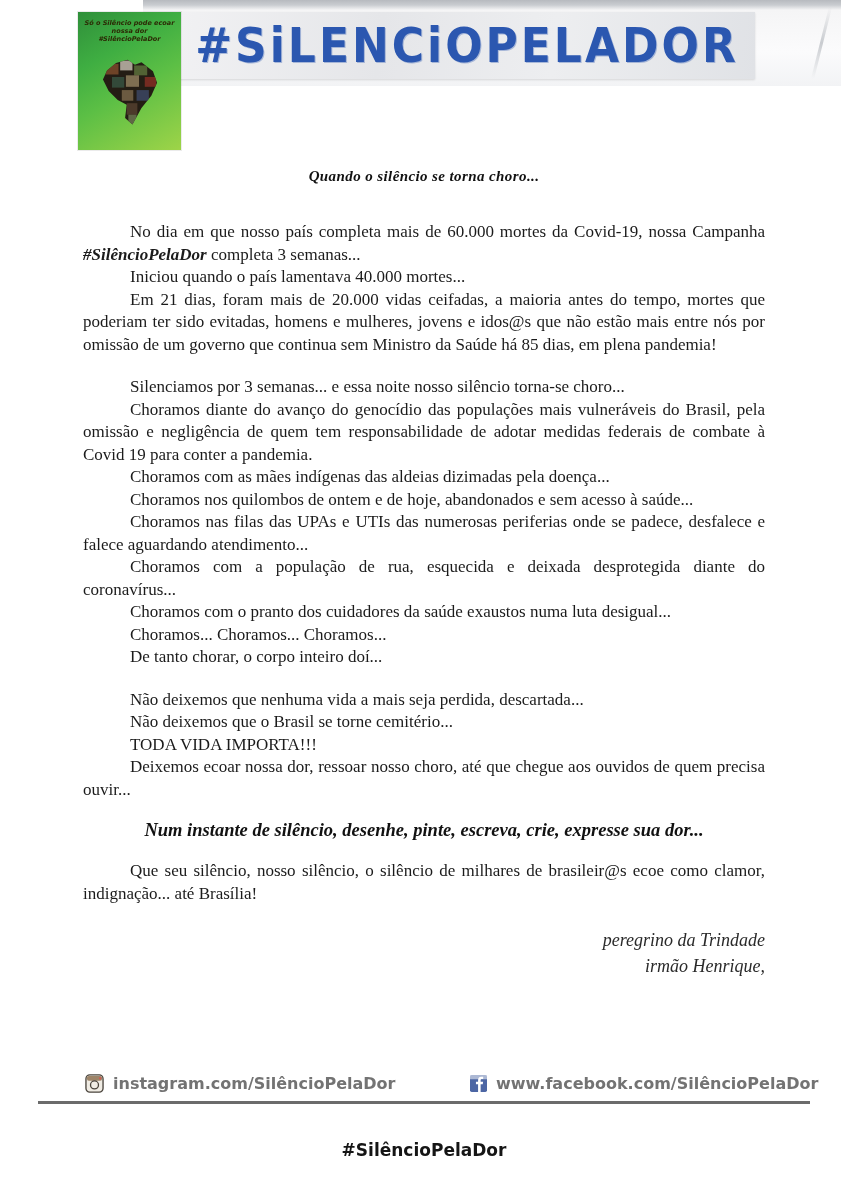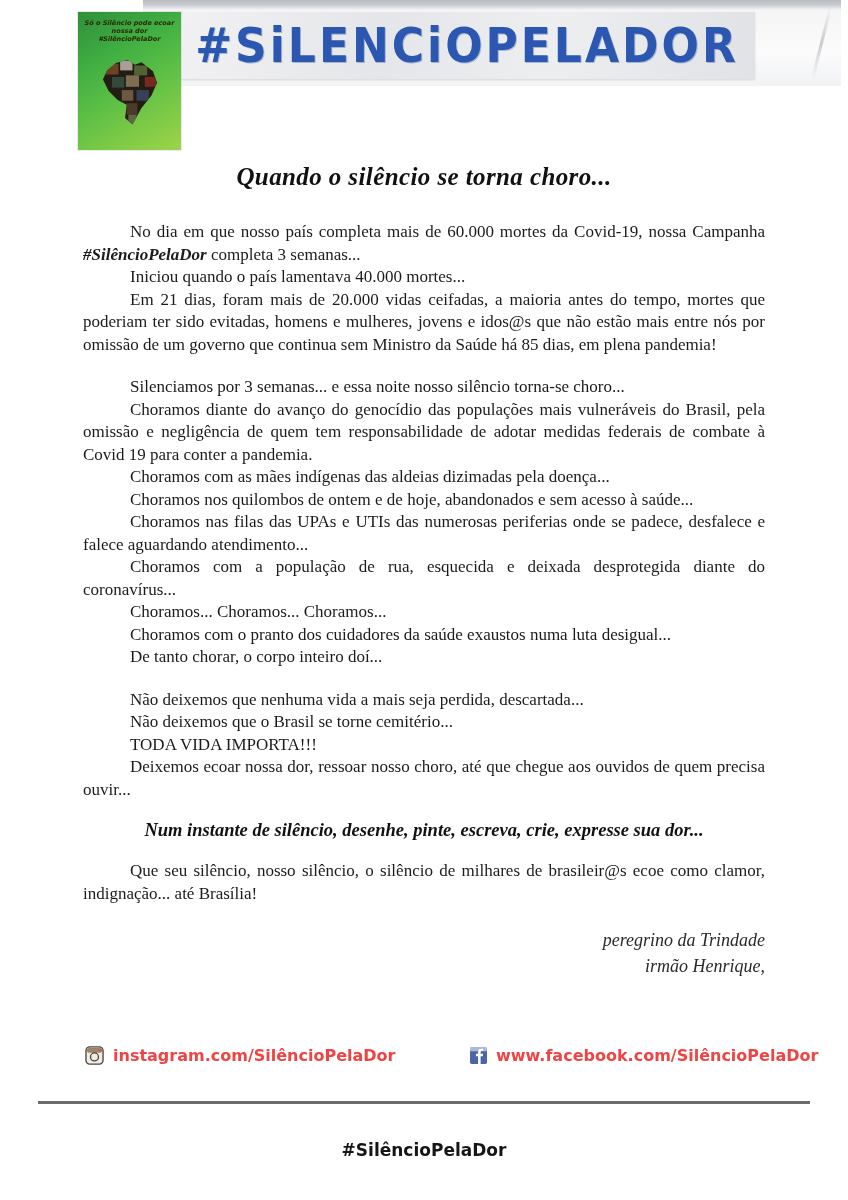--- a/index.html
+++ b/index.html
@@ -41,21 +41,21 @@
   }
   .poster-line {
     font-family:"DejaVu Sans", sans-serif; font-style:italic; font-weight:bold;
     font-size:6.5px; line-height:8px; color:#2c2a05;
   }
   .poster-map { display:block; margin:6px auto 0; }
 
   
   .doc-title {
     margin-top:14px; text-align:center;
-    font-size:25px; line-height:25px; font-weight:bold; font-style:italic;
+    font-size:15px; line-height:25px; font-weight:bold; font-style:italic;
     letter-spacing:.4px; color:#111;
   }
 
   
   .content { padding:32px 83px 0 83px; }
   .para {
     font-size:17px; line-height:22.5px; text-align:justify;
     text-indent:47px; color:#1b1b1b;
   }
   .gap { margin-top:20px; }
@@ -71,23 +71,23 @@
     margin-top:22px; padding-right:0; text-align:right;
     font-style:italic; font-size:18px; line-height:26px; color:#2a2a2a;
   }
 
   
   .footer-rule {
     position:absolute; left:38px; top:1101px; width:772px; height:3px;
     background:#6b6b6b;
   }
   .footer-row {
-    position:absolute; left:0; top:1046px; width:729px; height:26px;
+    position:absolute; left:0; top:1074px; width:729px; height:26px;
     font-family:"DejaVu Sans", sans-serif; font-weight:bold; font-size:16px;
-    color:#ef4444;
+    color:#737373;
   }
   .social { position:absolute; display:flex; align-items:center; gap:9px; white-space:nowrap; }
   .social.ig { left:85px; }
   .social.fb { left:470px; }
   .footer-hashtag {
     position:absolute; left:0; top:1140px; width:848px; text-align:center;
     font-family:"DejaVu Sans", sans-serif; font-weight:bold; font-size:17px;
     color:#151515;
   }
   .ig-icon, .fb-icon { display:inline-block; flex:0 0 auto; }
@@ -137,22 +137,22 @@
     <p class="para"><span>No dia em que nosso país completa mais de 60.000 mortes da Covid-19, nossa Campanha </span><span class="bi">#SilêncioPelaDor</span><span> completa 3 semanas...</span></p>
 
     <p class="para">Iniciou quando o país lamentava 40.000 mortes...</p>
     <p class="para">Em 21 dias, foram mais de 20.000 vidas ceifadas, a maioria antes do tempo, mortes que poderiam ter sido evitadas, homens e mulheres, jovens e idos@s que não estão mais entre nós por omissão de um governo que continua sem Ministro da Saúde há 85 dias, em plena pandemia!</p>
     <p class="para gap">Silenciamos por 3 semanas... e essa noite nosso silêncio torna-se choro...</p>
     <p class="para">Choramos diante do avanço do genocídio das populações mais vulneráveis do Brasil, pela omissão e negligência de quem tem responsabilidade de adotar medidas federais de combate à Covid 19 para conter a pandemia.</p>
     <p class="para">Choramos com as mães indígenas das aldeias dizimadas pela doença...</p>
     <p class="para">Choramos nos quilombos de ontem e de hoje, abandonados e sem acesso à saúde...</p>
     <p class="para">Choramos nas filas das UPAs e UTIs das numerosas periferias onde se padece, desfalece e falece aguardando atendimento...</p>
     <p class="para">Choramos com a população de rua, esquecida e deixada desprotegida diante do coronavírus...</p>
+    <p class="para">Choramos com o pranto dos cuidadores da saúde exaustos numa luta desigual...</p>
     <p class="para">Choramos... Choramos... Choramos...</p>
-    <p class="para">Choramos com o pranto dos cuidadores da saúde exaustos numa luta desigual...</p>
     <p class="para">De tanto chorar, o corpo inteiro doí...</p>
     <p class="para gap">Não deixemos que nenhuma vida a mais seja perdida, descartada...</p>
     <p class="para">Não deixemos que o Brasil se torne cemitério...</p>
     <p class="para">TODA VIDA IMPORTA!!!</p>
     <p class="para">Deixemos ecoar nossa dor, ressoar nosso choro, até que chegue aos ouvidos de quem precisa ouvir...</p>
 
     <div class="cta">
       <div>Num instante de silêncio, desenhe, pinte, escreva, crie, expresse sua dor...</div>
     </div>
 

